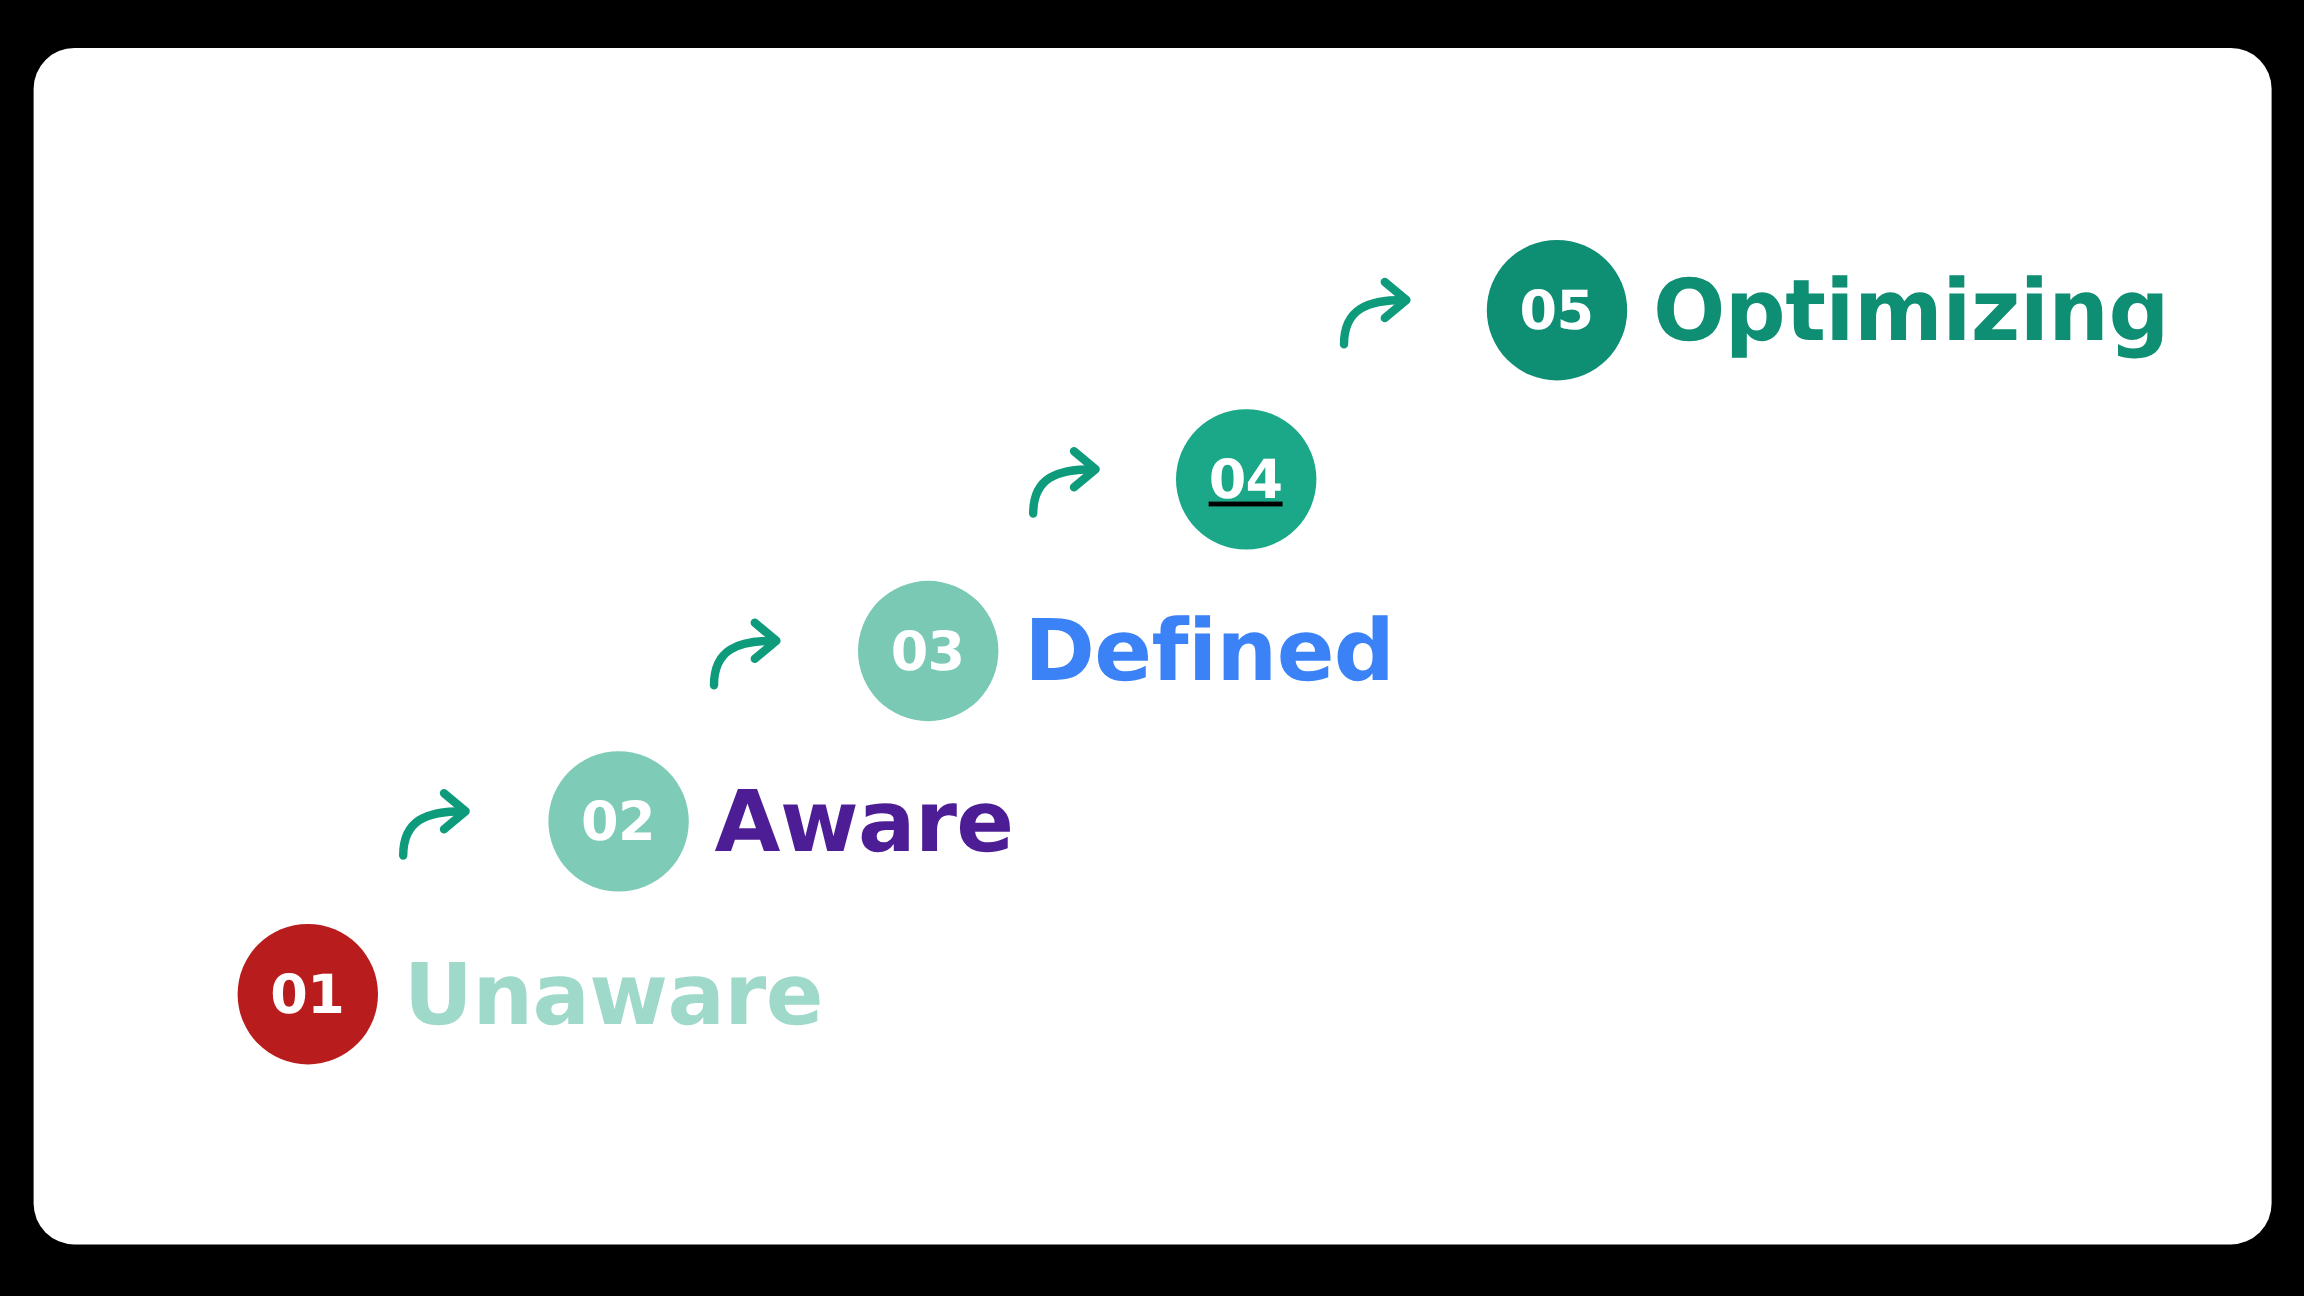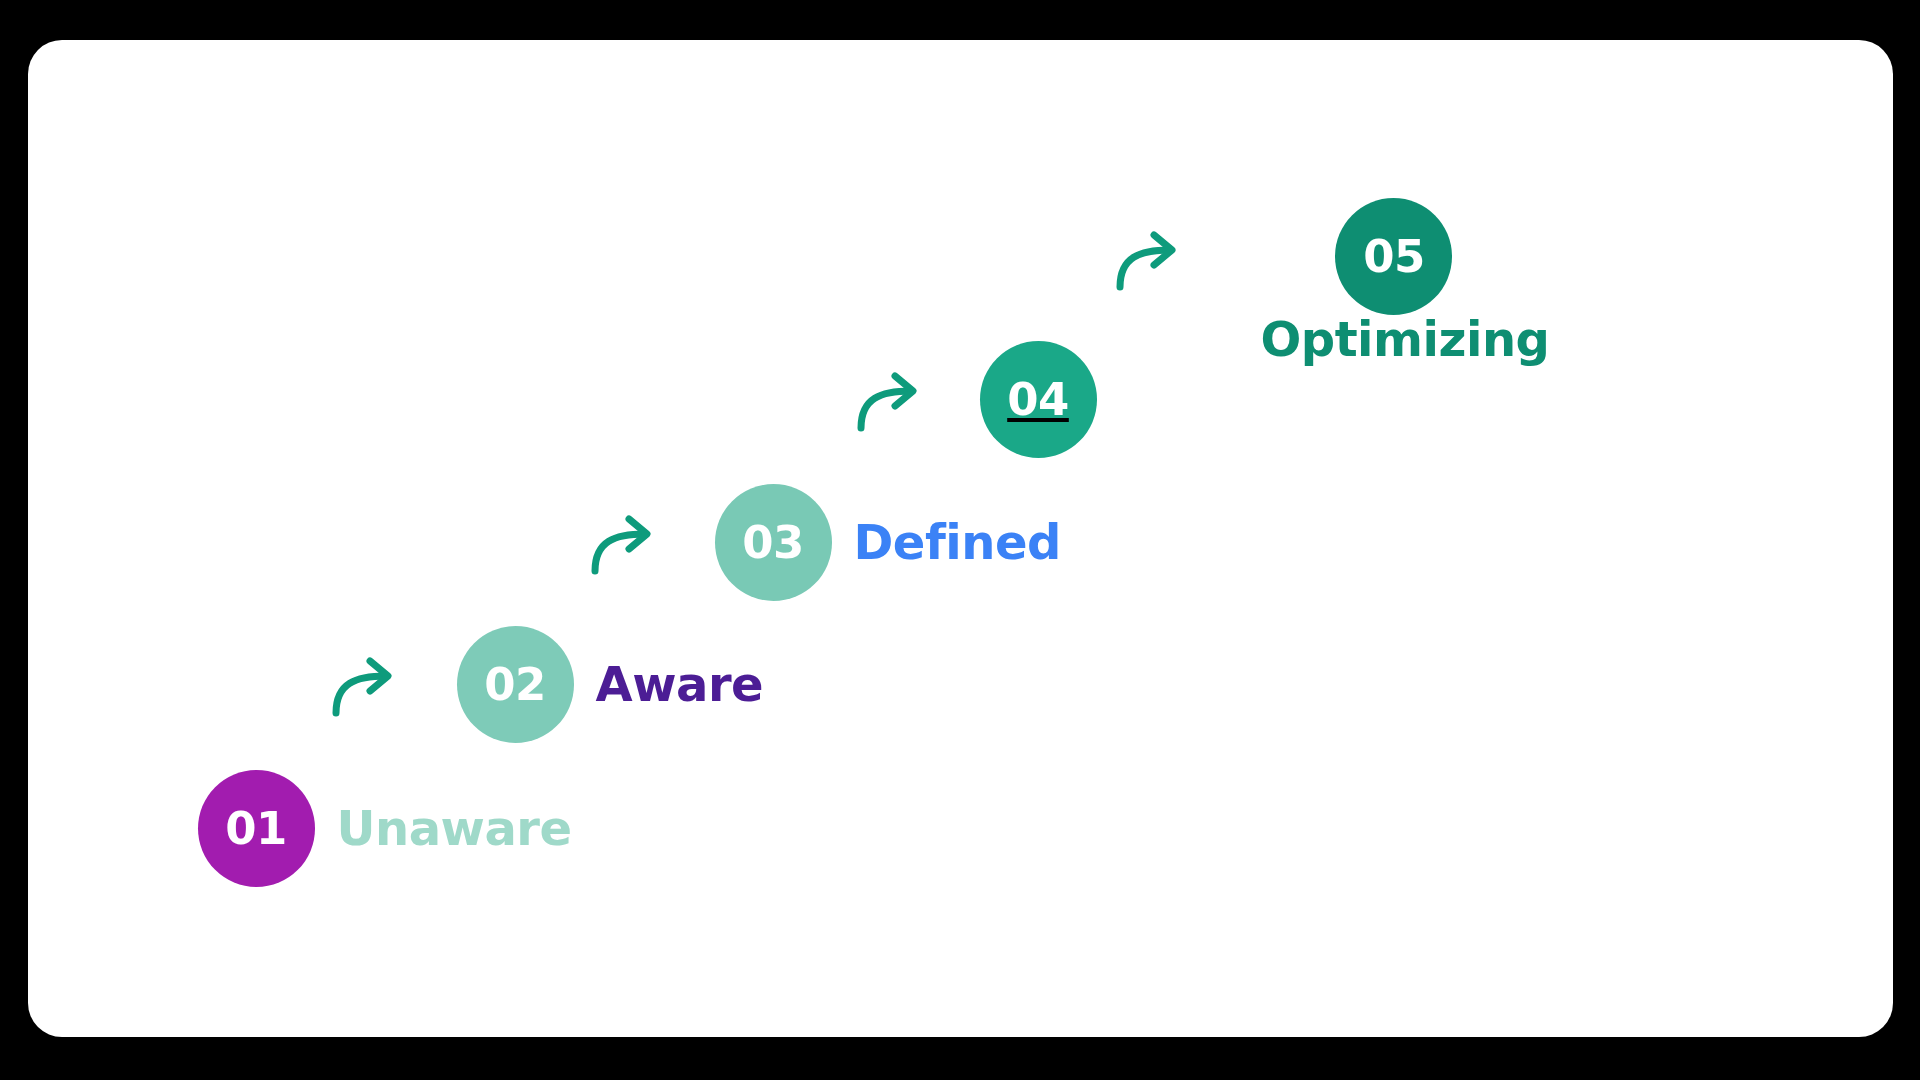--- a/index.html
+++ b/index.html
@@ -55,21 +55,21 @@
   .step-number {
     color: #ffffff;
     font-size: 45px;
     font-weight: 700;
     letter-spacing: -0.5px;
     line-height: 1;
     font-family: "DejaVu Sans", "Liberation Sans", sans-serif;
   }
 
   .step-label {
-    font-size: 48px;
+    font-size: 71px;
     font-weight: 700;
     line-height: 1;
     letter-spacing: -0.5px;
     margin-left: 22px;
     font-family: "DejaVu Sans", "Liberation Sans", sans-serif;
   }
 
   
   .step-arrow {
     position: absolute;
@@ -85,21 +85,21 @@
 
   
 </style>
 </head>
 <body>
 
 <div id="stage">
   <div id="card">
     <div id="steps-layer">
         <div class="step" style="left: 169.5px; top: 728px;">
-          <div class="step-circle" style="background: #a21caf;">
+          <div class="step-circle" style="background: #b91c1c;">
             <span class="step-number">01</span>
           </div>
           <span class="step-label" style="color: rgb(159, 217, 201);">Unaware</span>
         </div>
         <div class="step-arrow" style="left: 302px; top: 616px;">
           <svg viewBox="0 0 72 62" fill="none" xmlns="http://www.w3.org/2000/svg">
             <path d="M6 57 C6 27 26 20 56 20" stroke="#0E9B7C" stroke-width="7" stroke-linecap="round" fill="none"></path>
             <path d="M40 5 L58 20 L40 35" stroke="#0E9B7C" stroke-width="7" stroke-linecap="round" stroke-linejoin="round" fill="none"></path>
           </svg>
         </div>
@@ -131,21 +131,21 @@
           <div class="step-circle" style="background: rgb(26, 168, 136);">
             <span class="step-number">04</span>
           </div>
         </div>
         <div class="step-arrow" style="left: 1086px; top: 190px;">
           <svg viewBox="0 0 72 62" fill="none" xmlns="http://www.w3.org/2000/svg">
             <path d="M6 57 C6 27 26 20 56 20" stroke="#0E9B7C" stroke-width="7" stroke-linecap="round" fill="none"></path>
             <path d="M40 5 L58 20 L40 35" stroke="#0E9B7C" stroke-width="7" stroke-linecap="round" stroke-linejoin="round" fill="none"></path>
           </svg>
         </div>
-        <div class="step" style="left: 1210.5px; top: 158px; flex-direction: column;">
+        <div class="step" style="left: 1210.5px; top: 158px;">
           <div class="step-circle" style="background: rgb(14, 142, 114);">
             <span class="step-number">05</span>
           </div>
           <span class="step-label" style="color: rgb(14, 142, 114);">Optimizing</span>
         </div>
       </div>
   </div>
 </div>
 
 </body></html>

